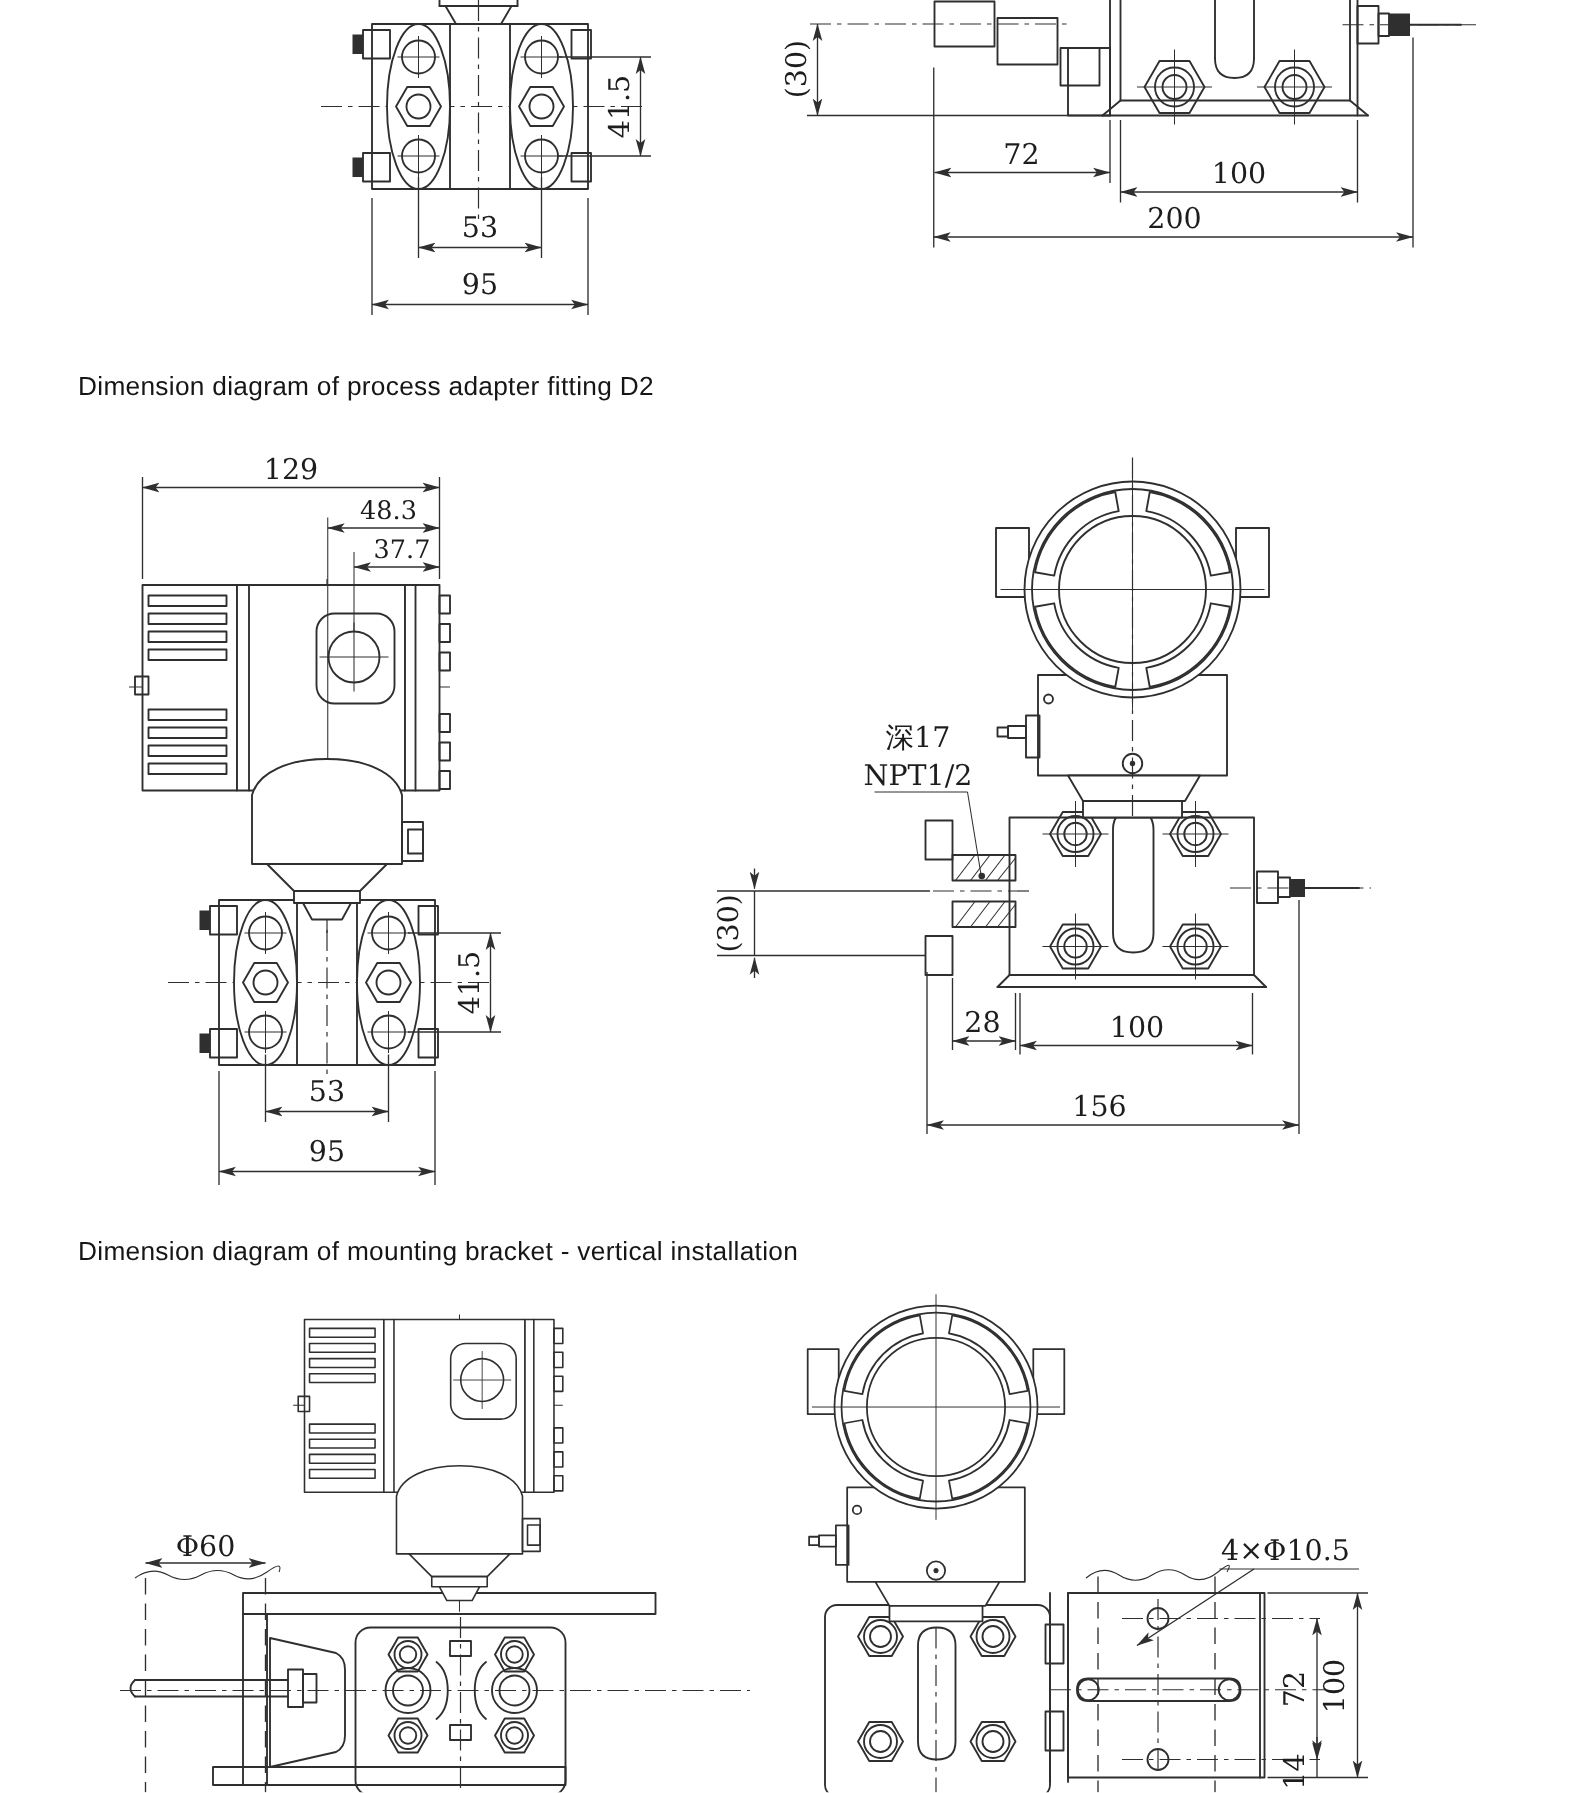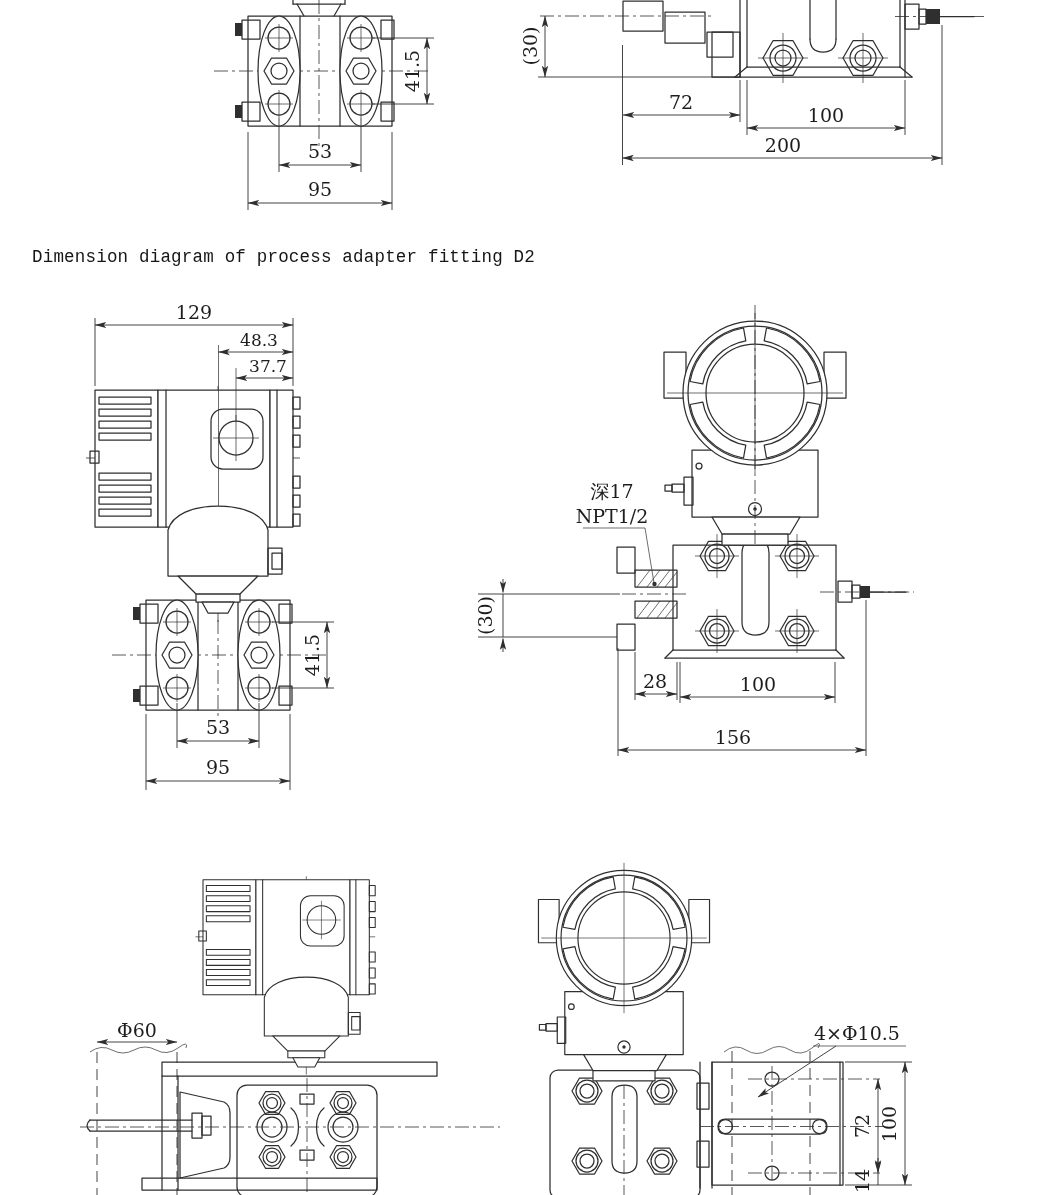--- a/index.html
+++ b/index.html
@@ -1,19 +1,19 @@
 <!DOCTYPE html>
 <html><head>
 <meta charset="utf-8">
 <style>
   html,body{margin:0;padding:0;background:#fff;}
   .canvas{position:relative;width:1060px;height:1195px;background:#fff;overflow:hidden;
           font-family:"Liberation Sans",sans-serif;}
-  .heading{position:absolute;left:32px;font-size:17.5px;color:#161616;letter-spacing:.2px;
-           font-family:Liberation Mono, monospace;white-space:nowrap;}
+  .heading{position:absolute;left:52px;font-size:17.5px;color:#161616;letter-spacing:.2px;
+           font-family:Liberation Sans, sans-serif;white-space:nowrap;}
   svg{position:absolute;left:0;top:0;}
   .o{fill:none;stroke:#2f2f2f;stroke-width:1.25;stroke-linejoin:round;stroke-linecap:round;}
   .w{fill:#fff;stroke:#2f2f2f;stroke-width:1.25;stroke-linejoin:round;}
   .t{fill:none;stroke:#2f2f2f;stroke-width:.7;}
   .cl{fill:none;stroke:#2f2f2f;stroke-width:.8;stroke-dasharray:14 4 3 4;}
   .pd{fill:none;stroke:#2f2f2f;stroke-width:.9;stroke-dasharray:11 6;}
   .dim{fill:none;stroke:#2f2f2f;stroke-width:.9;}
   .blk{fill:#2f2f2f;stroke:none;}
   text.dt{font-family:"DejaVu Serif","Liberation Serif",serif;font-size:19px;fill:#1d1d1d;text-anchor:middle;}
   text.dts{font-family:"DejaVu Serif","Liberation Serif",serif;font-size:17px;fill:#1d1d1d;text-anchor:middle;}
@@ -413,14 +413,15 @@
     <line class="dim" x1="905" y1="1062" x2="905" y2="1185" marker-start="url(#arr)" marker-end="url(#arr)"></line>
     <text class="dt" x="896" y="1124" transform="rotate(-90 896 1124)">100</text>
     <line class="dim" x1="878" y1="1173" x2="878" y2="1185"></line>
     <line class="dim" x1="878" y1="1158" x2="878" y2="1171.5" marker-end="url(#arr)"></line>
     <text class="dt" x="869" y="1181" transform="rotate(-90 869 1181)">14</text>
   </g>
 </g>
 </svg>
 
 <div class="heading" style="top:247px">Dimension diagram of process adapter fitting D2</div>
+<div class="heading" style="top:824px">Dimension diagram of mounting bracket - vertical installation</div>
 
 </div>
 
 </body></html>

